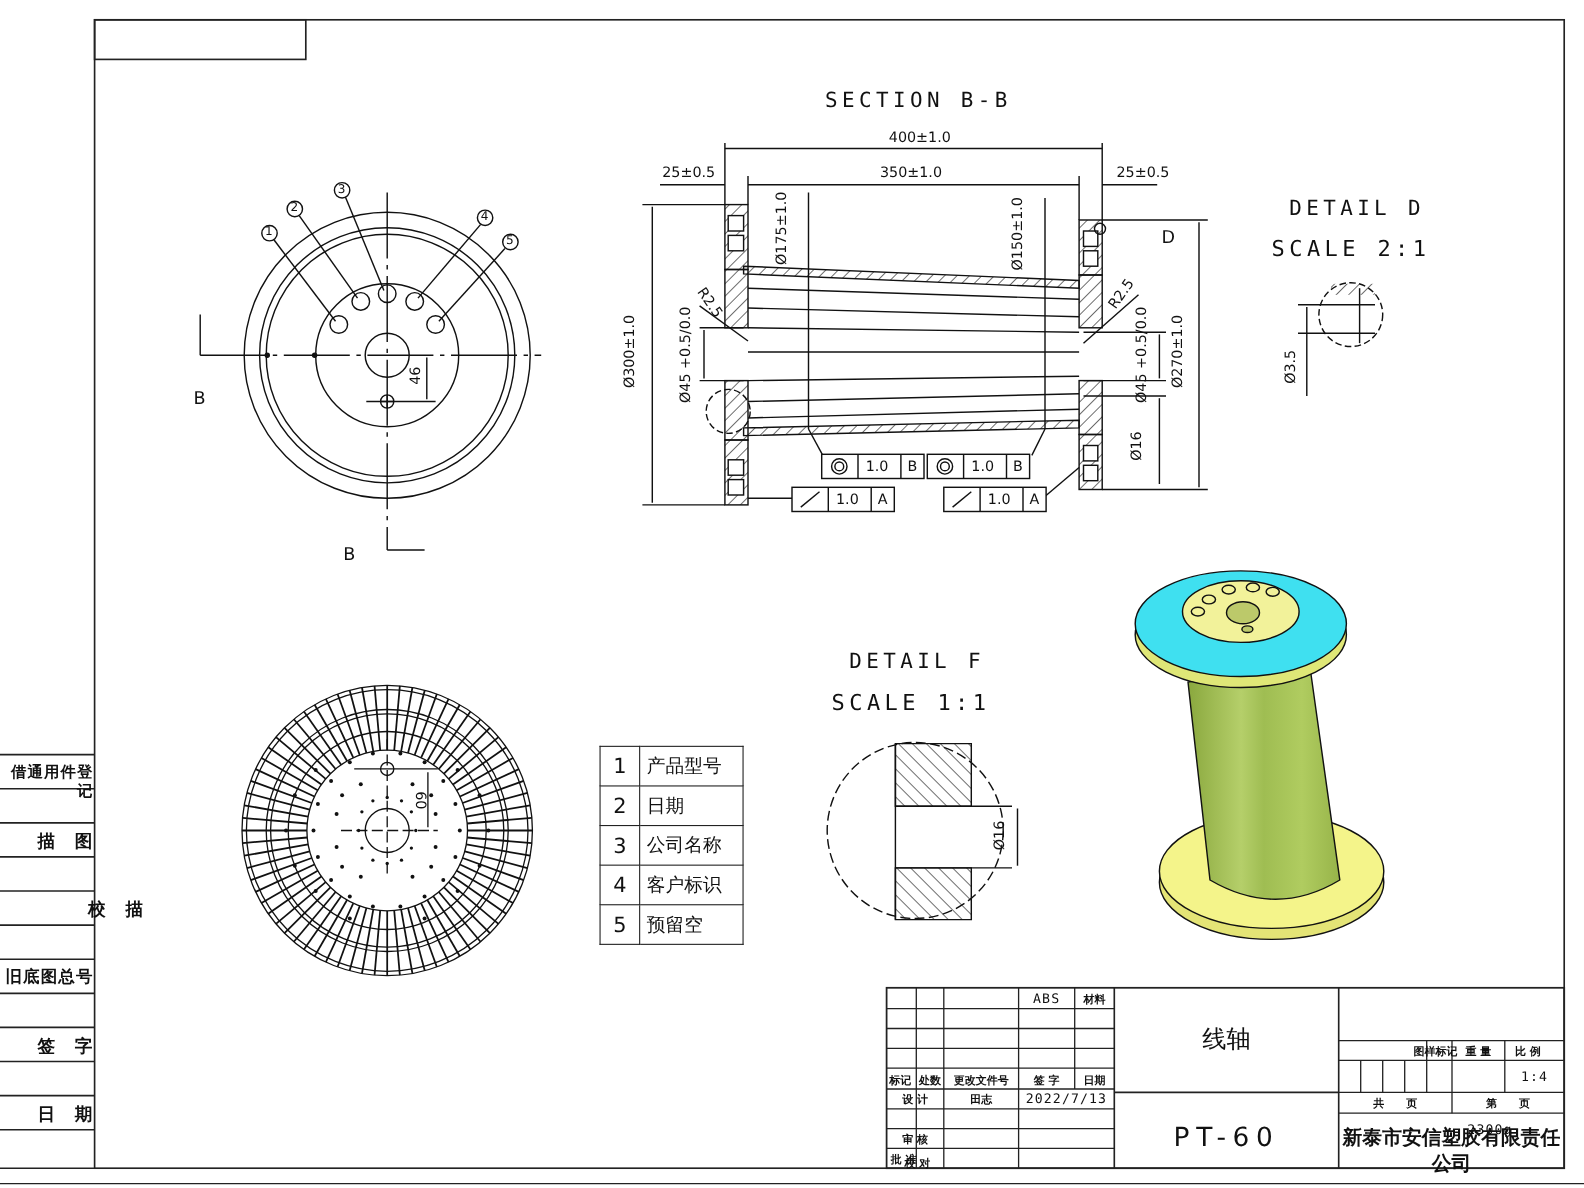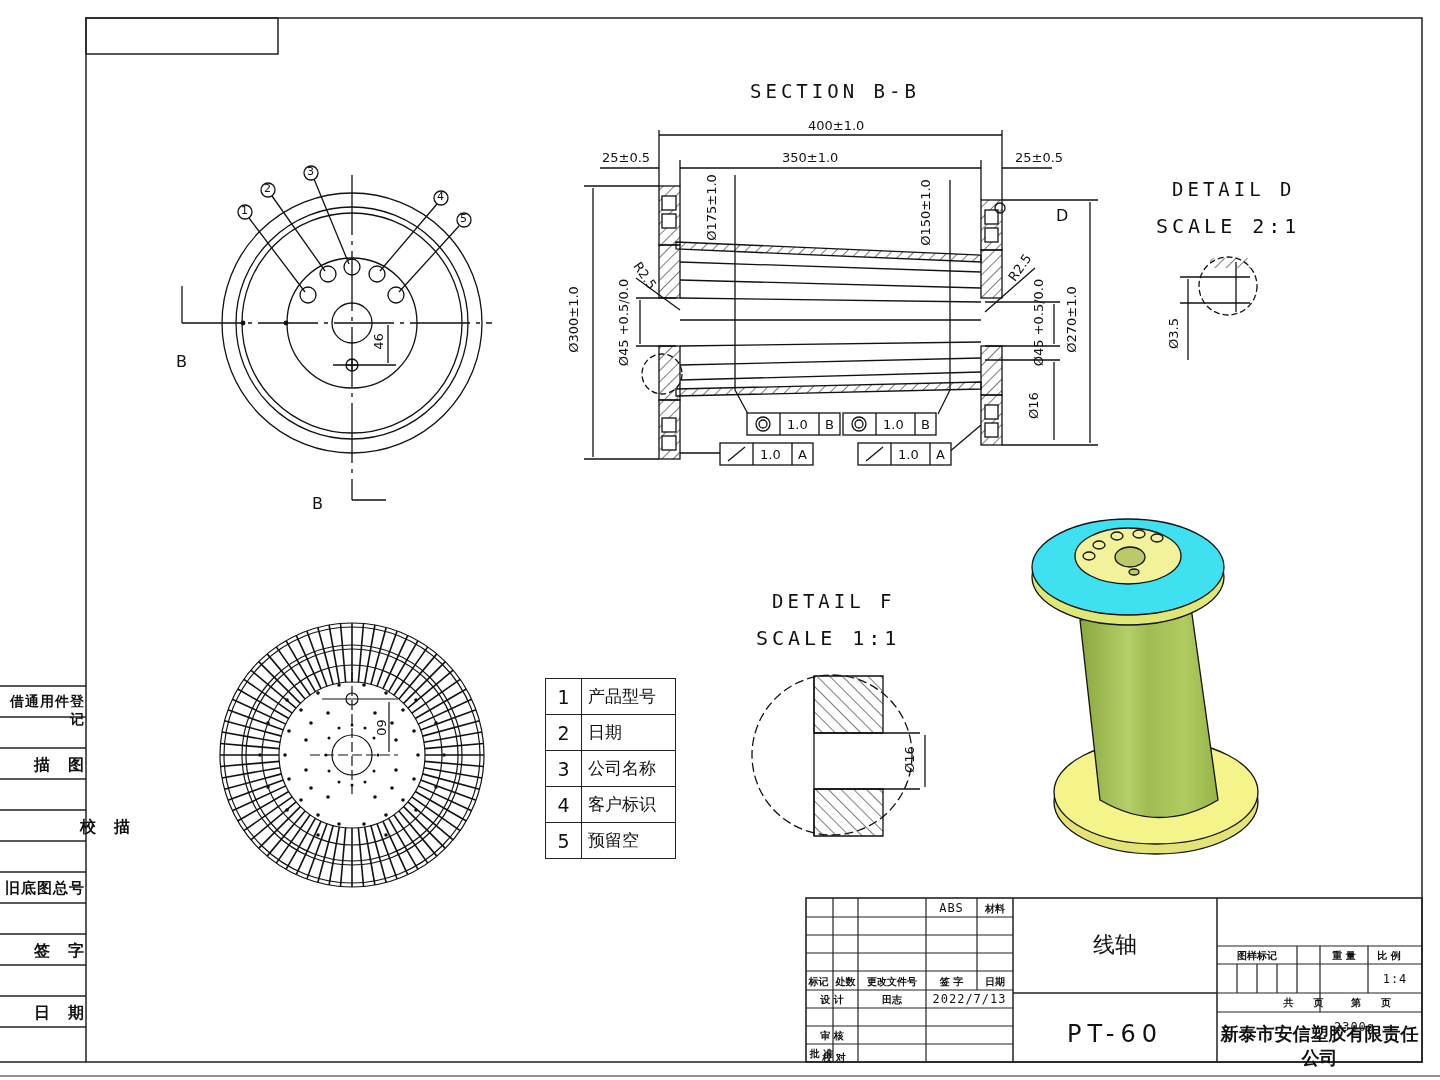--- a/index.html
+++ b/index.html
@@ -387,21 +387,21 @@
 
 <div class="abs" style="left:241px;top:204px;font-size:11px;">1</div>
 <div class="abs" style="left:264px;top:182px;font-size:11px;">2</div>
 <div class="abs" style="left:307px;top:165px;font-size:11px;">3</div>
 <div class="abs" style="left:437px;top:190px;font-size:11px;">4</div>
 <div class="abs" style="left:460px;top:212px;font-size:11px;">5</div>
 <div class="abs" style="left:370px;top:334px;font-size:13px;transform:rotate(-90deg);">46</div>
 <div class="abs" style="left:373px;top:720px;font-size:13px;transform:rotate(90deg);">60</div>
 
 <div class="abs lbl" style="left:808px;top:118px;">400±1.0</div>
-<div class="abs lbl" style="left:782px;top:150px;">350±1.0</div>
+<div class="abs lbl" style="left:800px;top:150px;">350±1.0</div>
 <div class="abs lbl" style="left:602px;top:150px;">25±0.5</div>
 <div class="abs lbl" style="left:1015px;top:150px;">25±0.5</div>
 <div class="abs lbl" style="left:678px;top:200px;transform:rotate(-90deg);">Ø175±1.0</div>
 <div class="abs lbl" style="left:892px;top:205px;transform:rotate(-90deg);">Ø150±1.0</div>
 <div class="abs lbl" style="left:540px;top:312px;transform:rotate(-90deg);">Ø300±1.0</div>
 <div class="abs lbl" style="left:1038px;top:312px;transform:rotate(-90deg);">Ø270±1.0</div>
 <div class="abs lbl" style="left:580px;top:315px;transform:rotate(-90deg);">Ø45 +0.5/0.0</div>
 <div class="abs lbl" style="left:995px;top:315px;transform:rotate(-90deg);">Ø45 +0.5/0.0</div>
 <div class="abs lbl" style="left:1020px;top:398px;transform:rotate(-90deg);">Ø16</div>
 <div class="abs lbl" style="left:630px;top:268px;transform:rotate(55deg);">R2.5</div>
@@ -464,20 +464,20 @@
 <div class="tb" style="left:926px;top:975px;width:51px;">签 字</div>
 <div class="tb" style="left:977px;top:975px;width:36px;">日期</div>
 <div class="tb" style="left:806px;top:993px;width:52px;">设 计</div>
 <div class="tb" style="left:858px;top:993px;width:68px;">田志</div>
 <div class="tb tbm" style="left:926px;top:992px;width:87px;">2022/7/13</div>
 <div class="tb" style="left:806px;top:1011px;width:56px;margin-top:40px;">校 对</div>
 <div class="tb" style="left:806px;top:1029px;width:52px;">审 核</div>
 <div class="tb" style="left:806px;top:1047px;width:31px;">批 准</div>
 <div class="tb" style="left:1013px;top:930px;width:204px;font-size:22px;font-weight:normal;">线轴</div>
 <div class="tb" style="left:1013px;top:1020px;width:204px;font-size:24px;font-weight:normal;font-family:'DejaVu Sans',sans-serif;letter-spacing:6px;">PT-60</div>
-<div class="tb" style="left:1217px;top:949px;width:80px;">图样标记</div>
+<div class="tb" style="left:1217px;top:949px;width:80px;padding-left:48px;">图样标记</div>
 <div class="tb" style="left:1320px;top:949px;width:48px;">重 量</div>
 <div class="tb" style="left:1368px;top:949px;width:42px;">比 例</div>
 <div class="tb tbm" style="left:1320px;top:972px;width:69px;margin-top:48px;">2300g</div>
 <div class="tb tbm" style="left:1368px;top:972px;width:54px;">1:4</div>
-<div class="tb" style="left:1217px;top:996px;width:103px;padding-left:35px;">共　　页</div>
+<div class="tb" style="left:1217px;top:996px;width:103px;">共　　页</div>
 <div class="tb" style="left:1320px;top:996px;width:102px;">第　　页</div>
 <div class="tb" style="left:1217px;top:1022px;width:205px;font-size:18px;">新泰市安信塑胶有限责任公司</div>
 
 </body></html>

